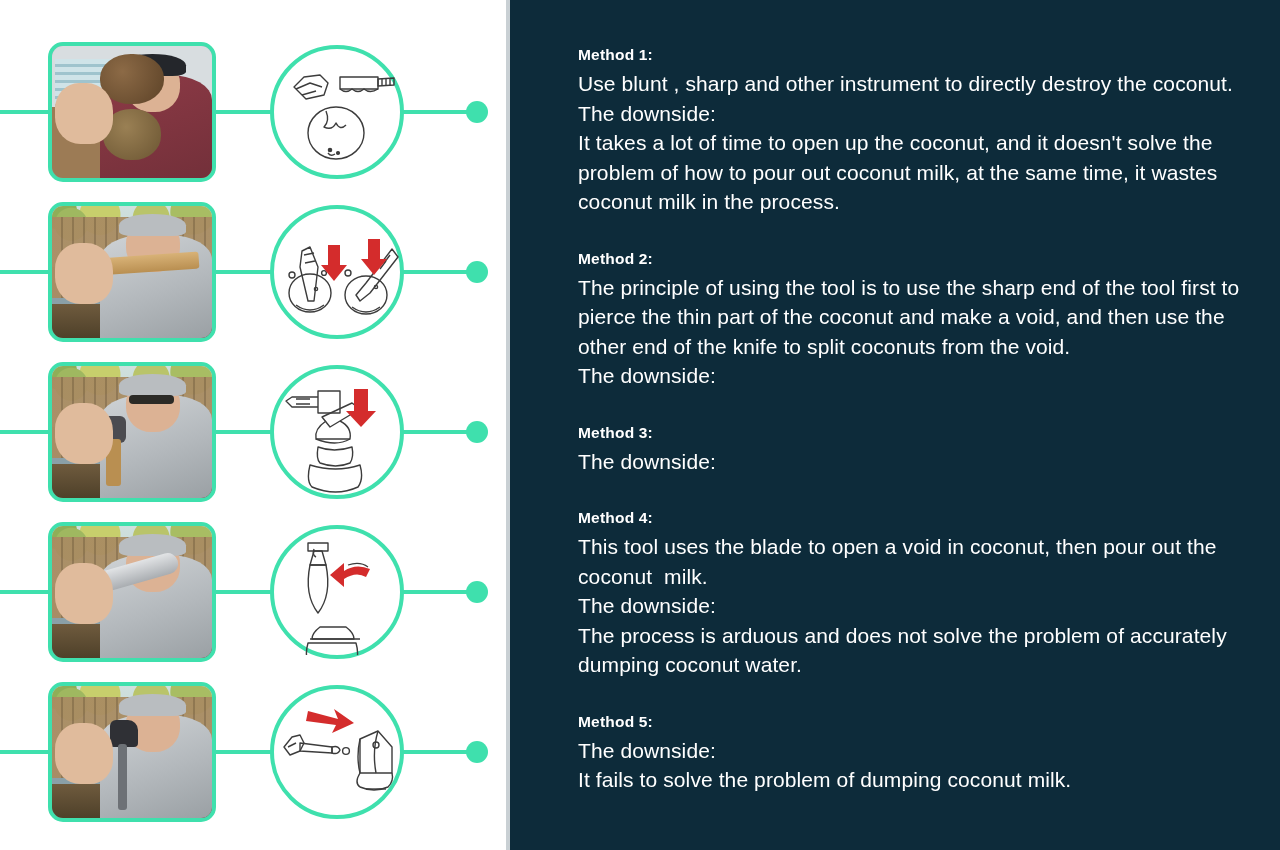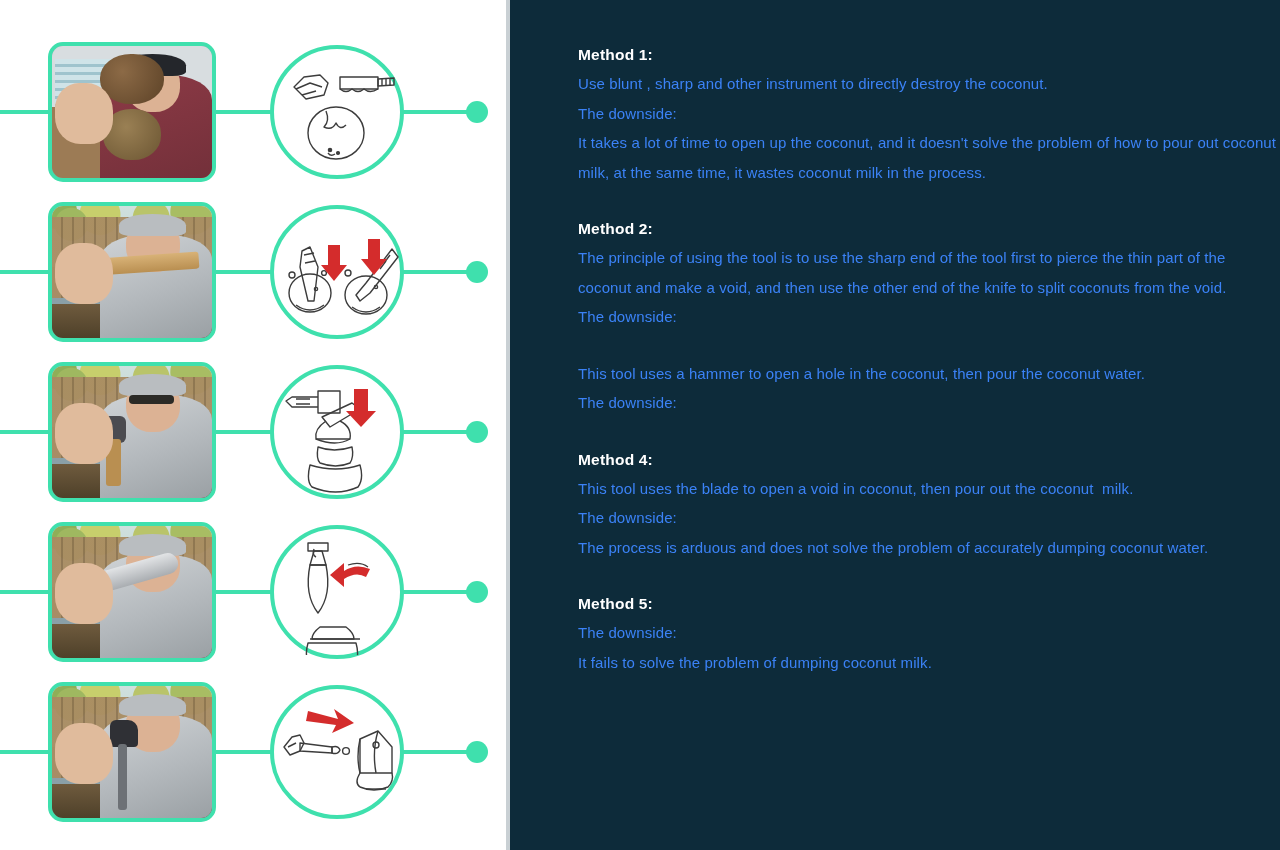--- a/index.html
+++ b/index.html
@@ -24,21 +24,21 @@
   .methods {
     position: absolute; left: 68px; top: 40px; width: 700px;
   }
   .method { margin-bottom: 27px; }
   .method:last-child { margin-bottom: 0; }
   .m-title {
     color: #ffffff; font-size: 15.5px; font-weight: bold;
     letter-spacing: .2px; line-height: 29px; white-space: pre;
   }
   .m-line {
-    color: #3b82f6; font-size: 15px; font-weight: normal;
+    color: #ffffff; font-size: 21px; font-weight: normal;
     line-height: 29.5px; letter-spacing: .1px; white-space: pre-wrap;
   }
 
   
   .row { position: absolute; left: 0; width: 510px; height: 160px; }
 
   .conn { position: absolute; height: 4px; background: #3fe0ad; top: 78px; }
   .conn-a { left: 0;    width: 50px; }
   .conn-b { left: 214px; width: 58px; }
   .conn-c { left: 402px; width: 70px; }
@@ -366,21 +366,21 @@
         <div class="m-line">It takes a lot of time to open up the coconut, and it doesn't solve the problem of how to pour out coconut milk, at the same time, it wastes coconut milk in the process.</div>
       </div>
 
       <div class="method">
         <div class="m-title">Method 2:</div>
         <div class="m-line">The principle of using the tool is to use the sharp end of the tool first to pierce the thin part of the coconut and make a void, and then use the other end of the knife to split coconuts from the void.</div>
         <div class="m-line">The downside:</div>
       </div>
 
       <div class="method">
-        <div class="m-line">This tool uses a hammer to open a hole in the coconut, then pour the coconut water.</div>
+        <div class="m-title">Method 3:</div>
         <div class="m-line">The downside:</div>
       </div>
 
       <div class="method">
         <div class="m-title">Method 4:</div>
         <div class="m-line">This tool uses the blade to open a void in coconut, then pour out the coconut  milk.</div>
         <div class="m-line">The downside:</div>
         <div class="m-line">The process is arduous and does not solve the problem of accurately dumping coconut water.</div>
       </div>
 

